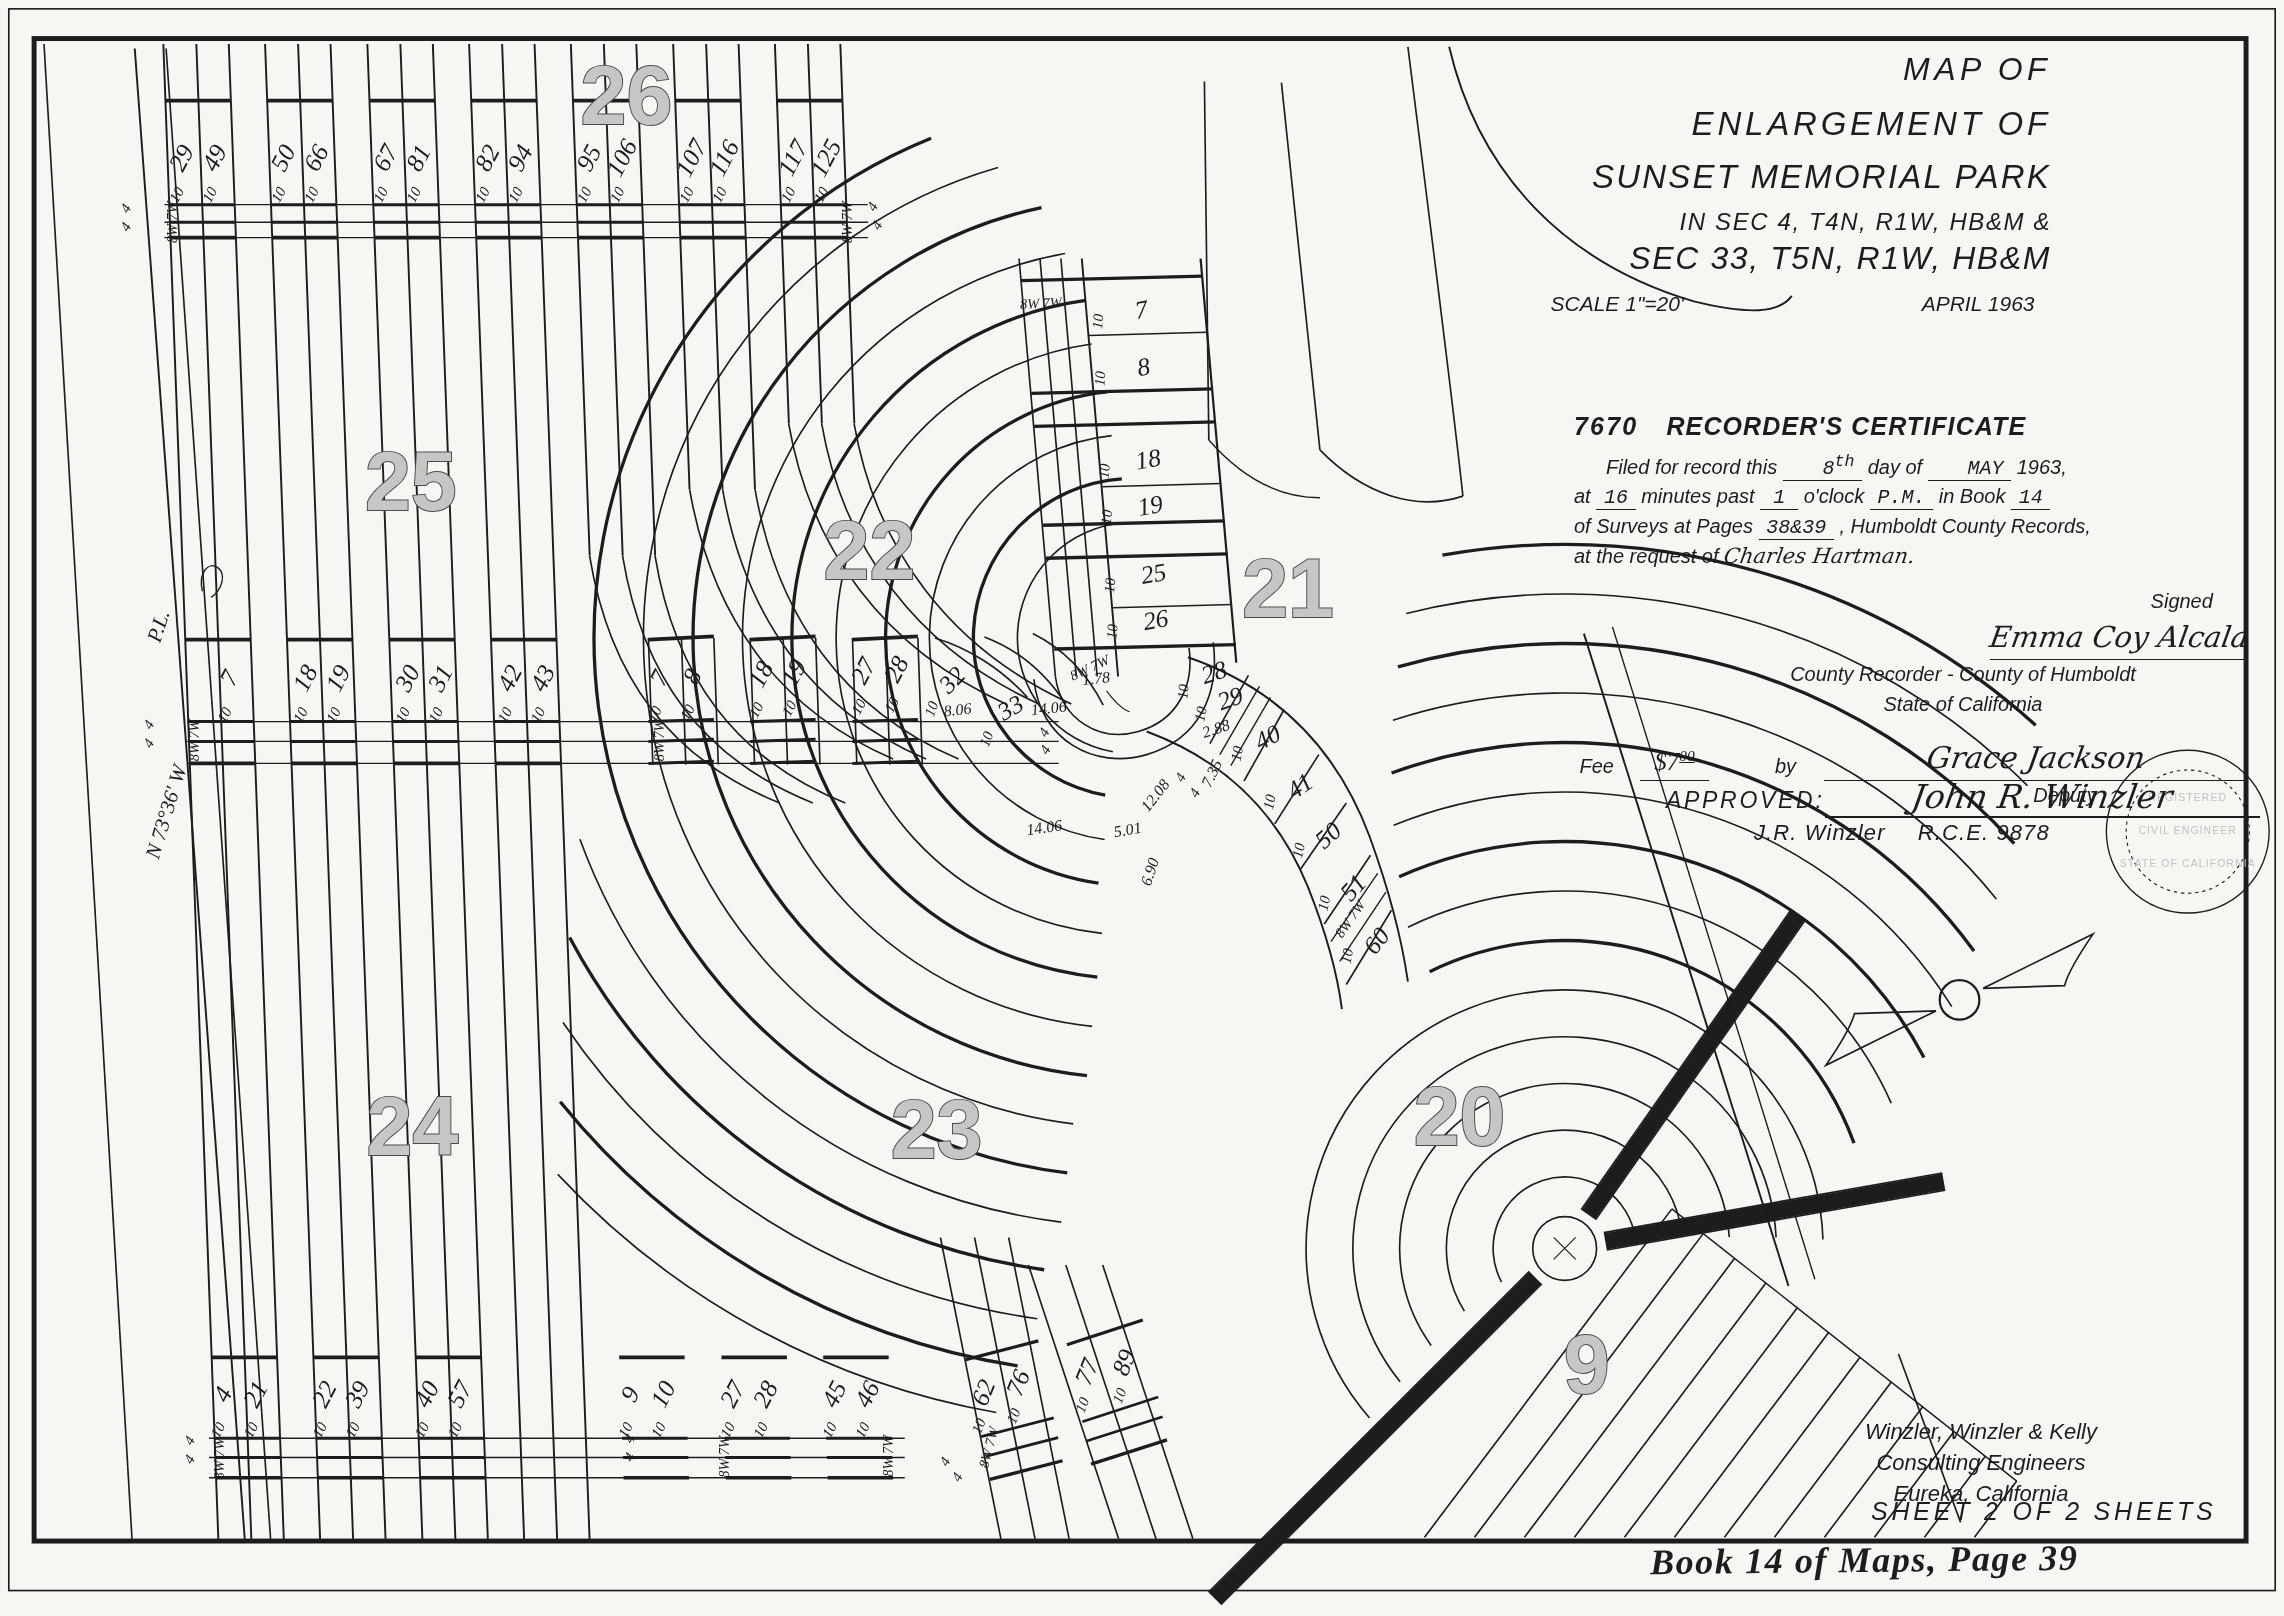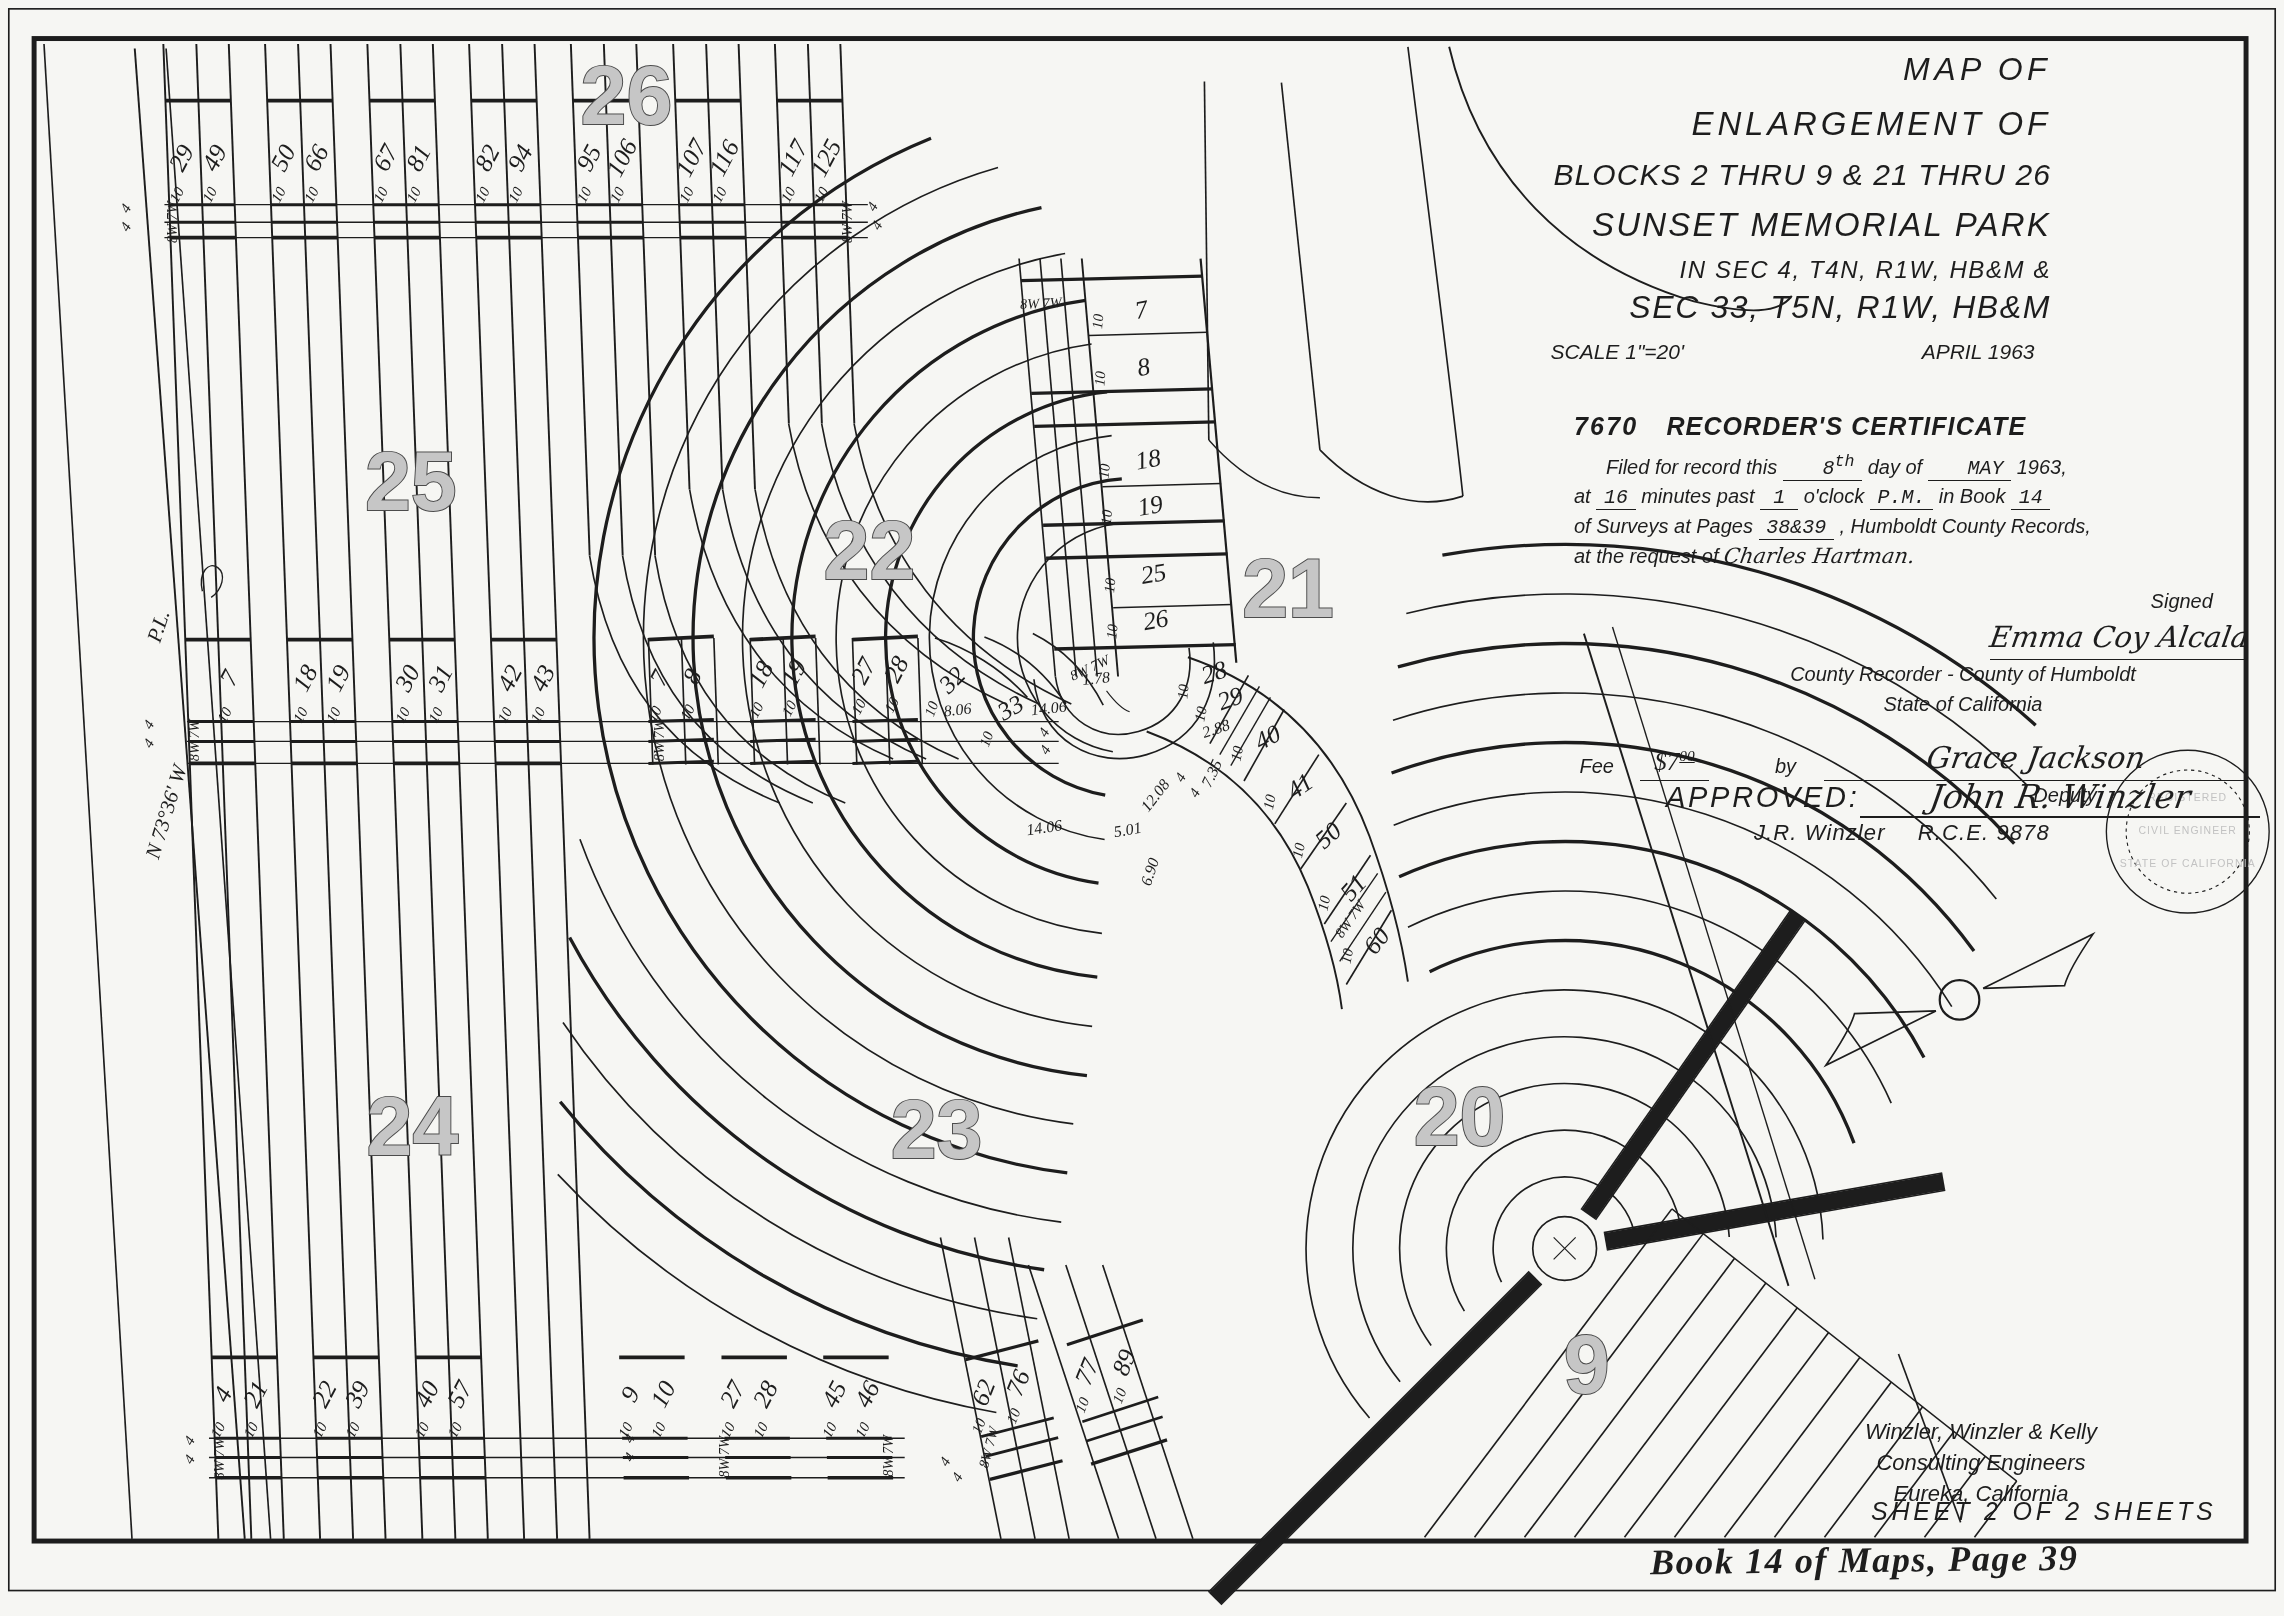--- a/index.html
+++ b/index.html
@@ -42,21 +42,21 @@
   #cert .feerow { display:flex; align-items:flex-end; margin-top:16.5px; }
   #cert .feelab { width:66px; padding-left:5.5px; }
   #cert .feeval { border-bottom:1.6px solid #1d1d1d; padding:0 14.3px; font-family:Liberation Serif, serif; font-size:25px; }
   #cert .feeval sup { font-size:15.4px; text-decoration:underline; }
   #cert .bylab { margin-left:66px; width:49px; }
   #cert .byline { flex:1; border-bottom:1.6px solid #1d1d1d; text-align:center; font-size:30px; }
   #cert .deputy { text-align:center; margin-left:308px; }
 
   #approved { left:1666px; top:777px; width:594px; }
   #approved .arow { display:flex; align-items:flex-end; }
-  #approved .alab { font-style:italic; font-size:29px; letter-spacing:2.7px; padding-bottom:4.4px; }
+  #approved .alab { font-style:italic; font-size:23px; letter-spacing:2.7px; padding-bottom:4.4px; }
   #approved .asig { flex:1; border-bottom:2.2px solid #1d1d1d; text-align:center; font-size:33px; }
   #approved .aeng { font-style:italic; font-size:22px; letter-spacing:1.1px; margin-top:2.2px; margin-left:88px; }
   #approved .aeng span { margin-right:25px; }
 
   #credits { left:1816px; top:1416px; width:330px; text-align:center; font-style:italic; font-size:22px; line-height:1.42; }
   #sheet   { left:1871px; top:1497px; font-style:italic; font-size:25px; letter-spacing:3.8px; }
   #bookpage{ left:1650px; top:1539px; font-family:"Liberation Serif",serif; font-style:italic; font-weight:700;
              font-size:36px; letter-spacing:1.6px; transform:rotate(-0.6deg); }
 </style>
 </head>
@@ -500,21 +500,20 @@
         <text x="2885" y="2532" class="blknum">9</text>
         <text x="3978" y="1456" class="sealtx">REGISTERED</text>
         <text x="3978" y="1516" class="sealtx">CIVIL ENGINEER</text>
         <text x="3978" y="1576" class="sealtx">STATE OF CALIFORNIA</text>
       </g>
   </svg>
 
   <div id="title" class="ovl">
     <div class="t1 hand">MAP OF</div>
     <div class="t2 hand">ENLARGEMENT OF</div>
-    <div class="t3 hand">BLOCKS 2 THRU 9 &amp; 21 THRU 26</div>
     <div class="t4 hand">SUNSET MEMORIAL PARK</div>
     <div class="t5 hand">IN SEC 4, T4N, R1W, HB&amp;M &amp;</div>
     <div class="t6 hand">SEC 33, T5N, R1W, HB&amp;M</div>
     <div class="srow">
       <span>SCALE 1"=20'</span>
       <span>APRIL 1963</span>
     </div>
   </div>
 
   <div id="cert" class="ovl">

